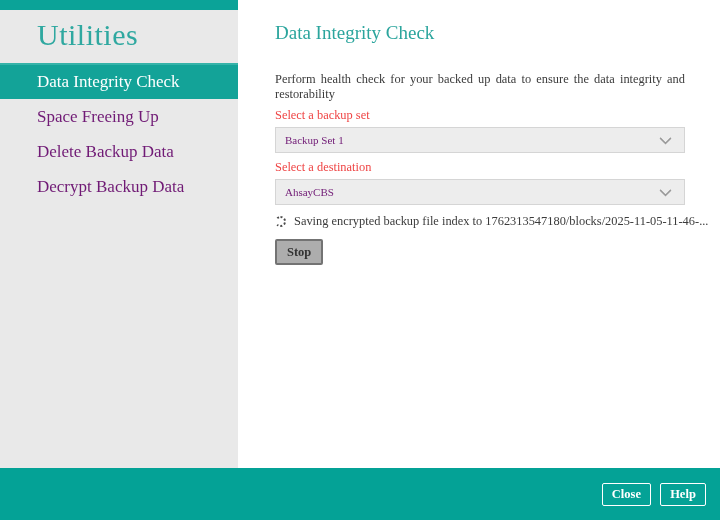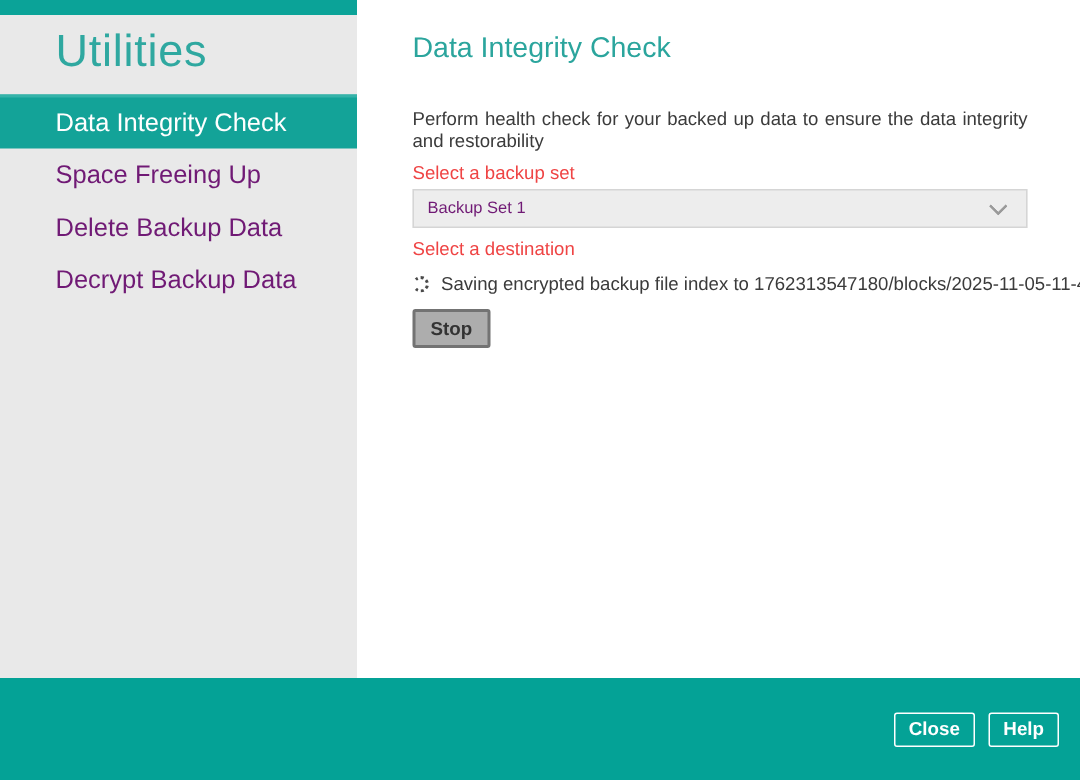--- a/index.html
+++ b/index.html
@@ -1,21 +1,21 @@
 <!DOCTYPE html>
 <html><head>
 <meta charset="utf-8">
 <style>
   * { margin:0; padding:0; box-sizing:border-box; }
   html,body { background:#ffffff; }
   body { font-family:"Liberation Sans","DejaVu Sans",sans-serif; }
 
   .app {
     position:relative; width:720px; height:520px;
-    background:#ffffff; overflow:hidden;
+    background:#ffffff; overflow:hidden;font-family:Liberation Serif, serif;
   }
 
   
   .sidebar {
     position:absolute; left:0; top:0; width:238px; height:468px;
     background:#e9e9e9;
   }
   .sidebar-topstrip {
     position:absolute; left:0; top:0; width:238px; height:10px;
     background:#0ba398;
@@ -87,21 +87,21 @@
 
   .stop-btn {
     margin-top:10px; min-width:47px; height:26px; padding:0 10px;
     background:#adadad; border:2px solid #737373; border-radius:2px;
     font-family:inherit; font-size:12.5px; font-weight:700; color:#333333;
     cursor:pointer;
   }
 
   
   .bottombar {
-    position:absolute; left:0; bottom:0; width:720px; height:68px;
+    position:absolute; left:0; bottom:0; width:720px; height:52px;
     background:#04a296;
     display:flex; align-items:center; justify-content:flex-end;
     gap:9px; padding-right:14px;
   }
   .bar-btn {
     min-width:46px; height:23px; padding:0 9px;
     background:transparent; border:1.5px solid #ffffff; border-radius:2px;
     font-family:inherit; font-size:12.5px; font-weight:700; color:#ffffff;
     cursor:pointer;
   }
@@ -126,20 +126,24 @@
     <h2 class="content-title">Data Integrity Check</h2>
     <p class="description">Perform health check for your backed up data to ensure the data integrity and restorability</p>
 
     <div class="field-label">Select a backup set</div>
     <div class="select">
       <span class="value">Backup Set 1</span>
       <span class="chev"></span>
     </div>
 
     <div class="field-label">Select a destination</div>
+    <div class="select">
+      <span class="value">AhsayCBS</span>
+      <span class="chev"></span>
+    </div>
 
 
     <div class="status-row">
       <span class="spinner"></span>
       <span class="status-text">Saving encrypted backup file index to 1762313547180/blocks/2025-11-05-11-46-...</span>
     </div>
 
     <button class="stop-btn">Stop</button>
   </main>
 

